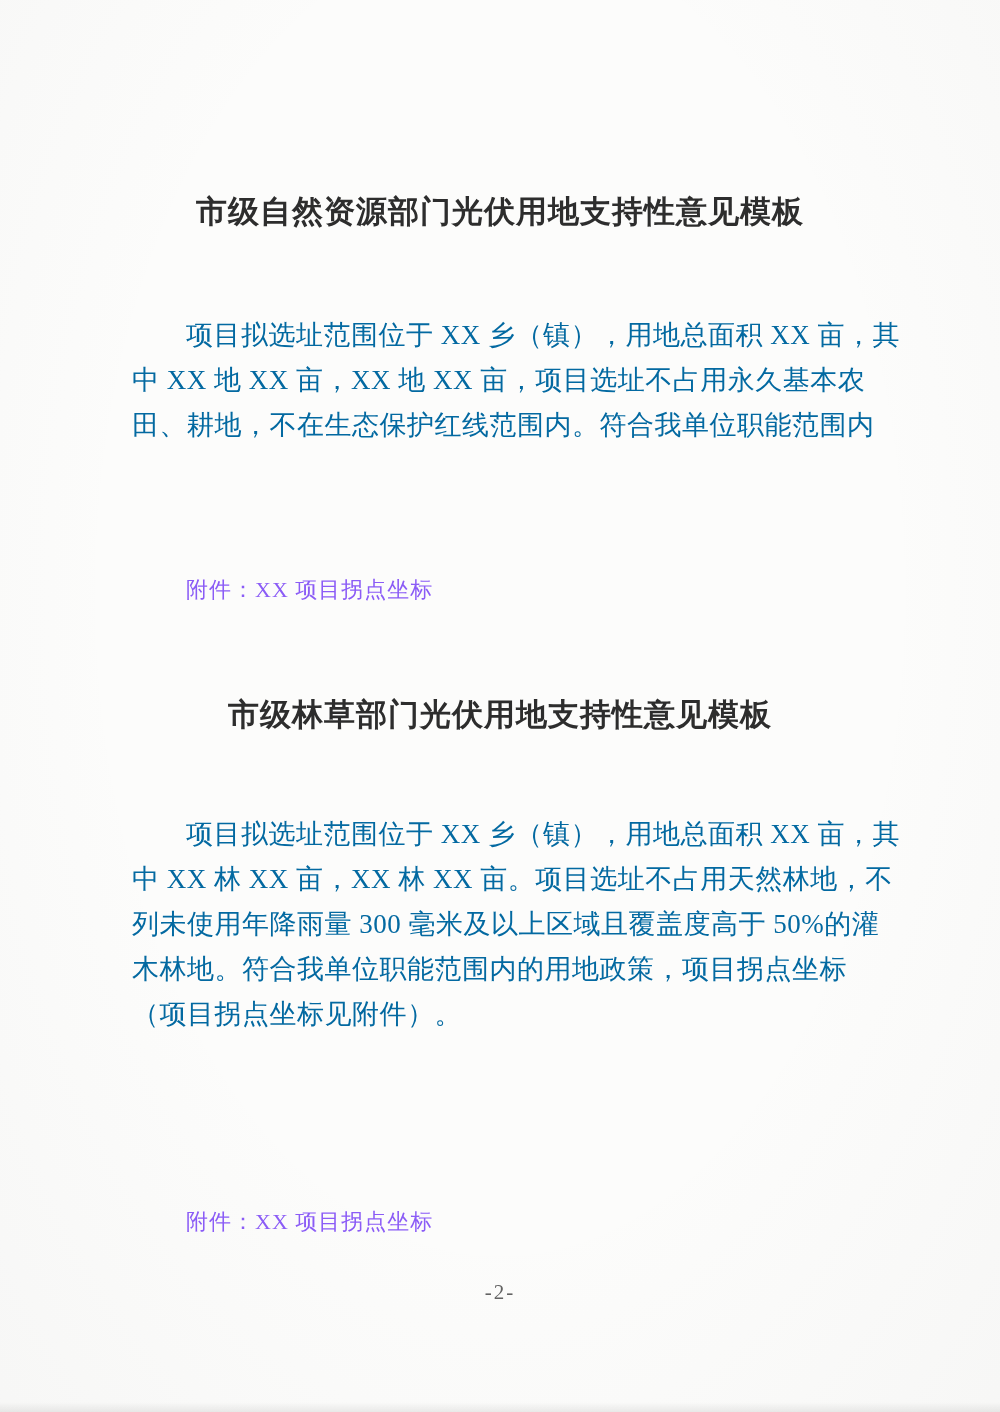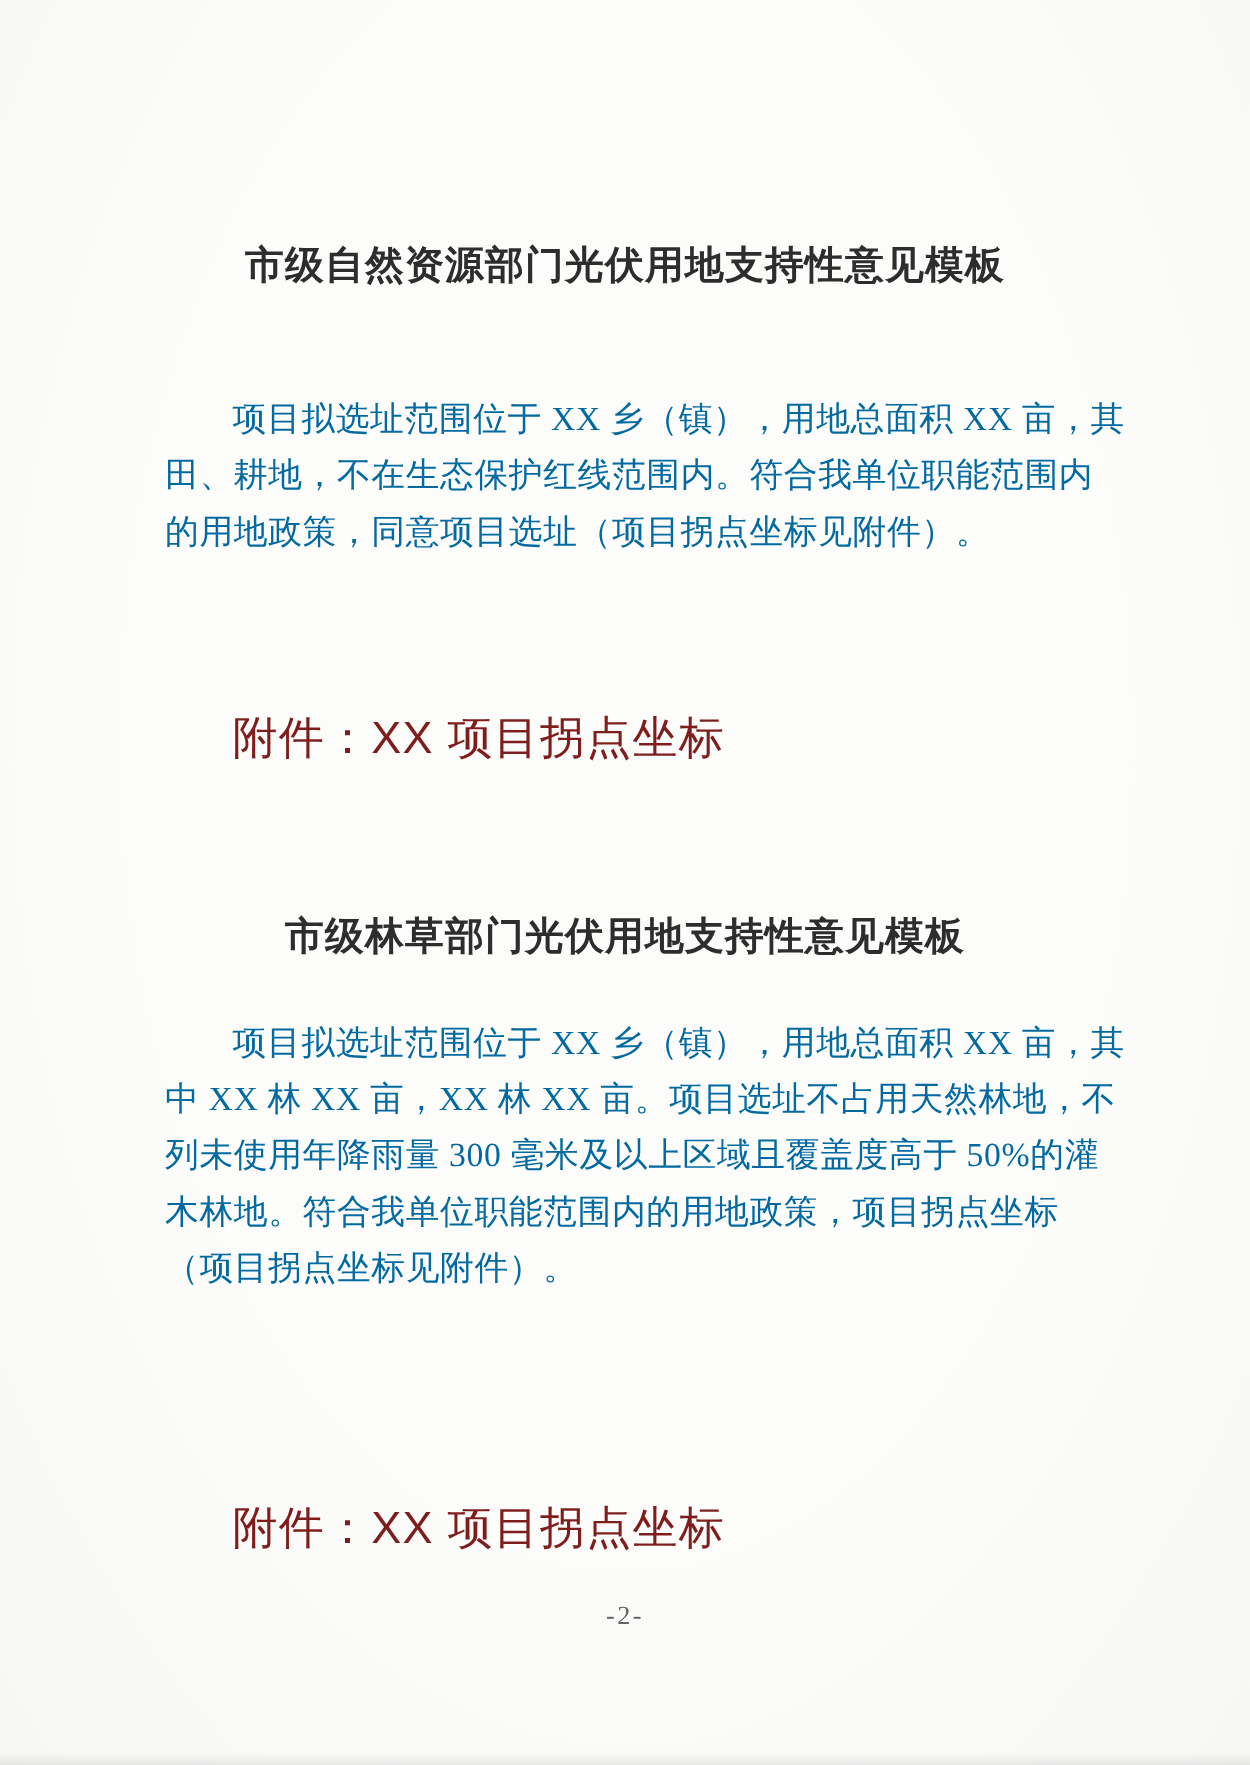--- a/index.html
+++ b/index.html
@@ -32,43 +32,43 @@
     text-align: center;
     font-family: "Liberation Sans", "DejaVu Sans", sans-serif;
     font-weight: bold;
     font-size: 31px;
     line-height: 38px;
     color: #2d2d2d;
     letter-spacing: 1px;
     white-space: nowrap;
   }
   .title-1 { top: 193px; }
-  .title-2 { top: 730px; }
+  .title-2 { top: 696px; }
   .para {
     position: absolute;
     left: 132px;
     width: 780px;
     font-family: "Liberation Serif", "DejaVu Serif", serif;
     font-size: 27px;
     line-height: 45px;
     color: #0369a1;
     letter-spacing: 0.5px;
   }
   .para-1 { top: 313px; }
   .para-2 { top: 812px; }
   .para .line { white-space: nowrap; }
   .para .line.first { padding-left: 54px; }
   .attachment {
     position: absolute;
     left: 132px;
     padding-left: 54px;
-    font-family: Liberation Sans, sans-serif;
-    font-size: 36px;
+    font-family: Liberation Serif, serif;
+    font-size: 22px;
     line-height: 45px;
-    color: #7f1d1d;
+    color: #8b5cf6;
     letter-spacing: 1px;
     white-space: nowrap;
   }
   .attach-1 { top: 567px; }
   .attach-2 { top: 1199px; }
   .page-number {
     position: absolute;
     top: 1280px;
     left: 0;
     width: 100%;
@@ -81,22 +81,22 @@
 </style>
 </head>
 <body>
 
 <div class="page">
 
   <div class="doc-title title-1">市级自然资源部门光伏用地支持性意见模板</div>
 
   <div class="para para-1">
     <div class="line first">项目拟选址范围位于 XX 乡（镇），用地总面积 XX 亩，其</div>
+    <div class="line">中 XX 地 XX 亩，XX 地 XX 亩，项目选址不占用永久基本农</div>
     <div class="line">田、耕地，不在生态保护红线范围内。符合我单位职能范围内</div>
-    <div class="line">的用地政策，同意项目选址（项目拐点坐标见附件）。</div>
   </div>
 
   <div class="attachment attach-1">附件：XX 项目拐点坐标</div>
 
   <div class="doc-title title-2">市级林草部门光伏用地支持性意见模板</div>
 
   <div class="para para-2">
     <div class="line first">项目拟选址范围位于 XX 乡（镇），用地总面积 XX 亩，其</div>
     <div class="line">中 XX 林 XX 亩，XX 林 XX 亩。项目选址不占用天然林地，不</div>
     <div class="line">列未使用年降雨量 300 毫米及以上区域且覆盖度高于 50%的灌</div>

